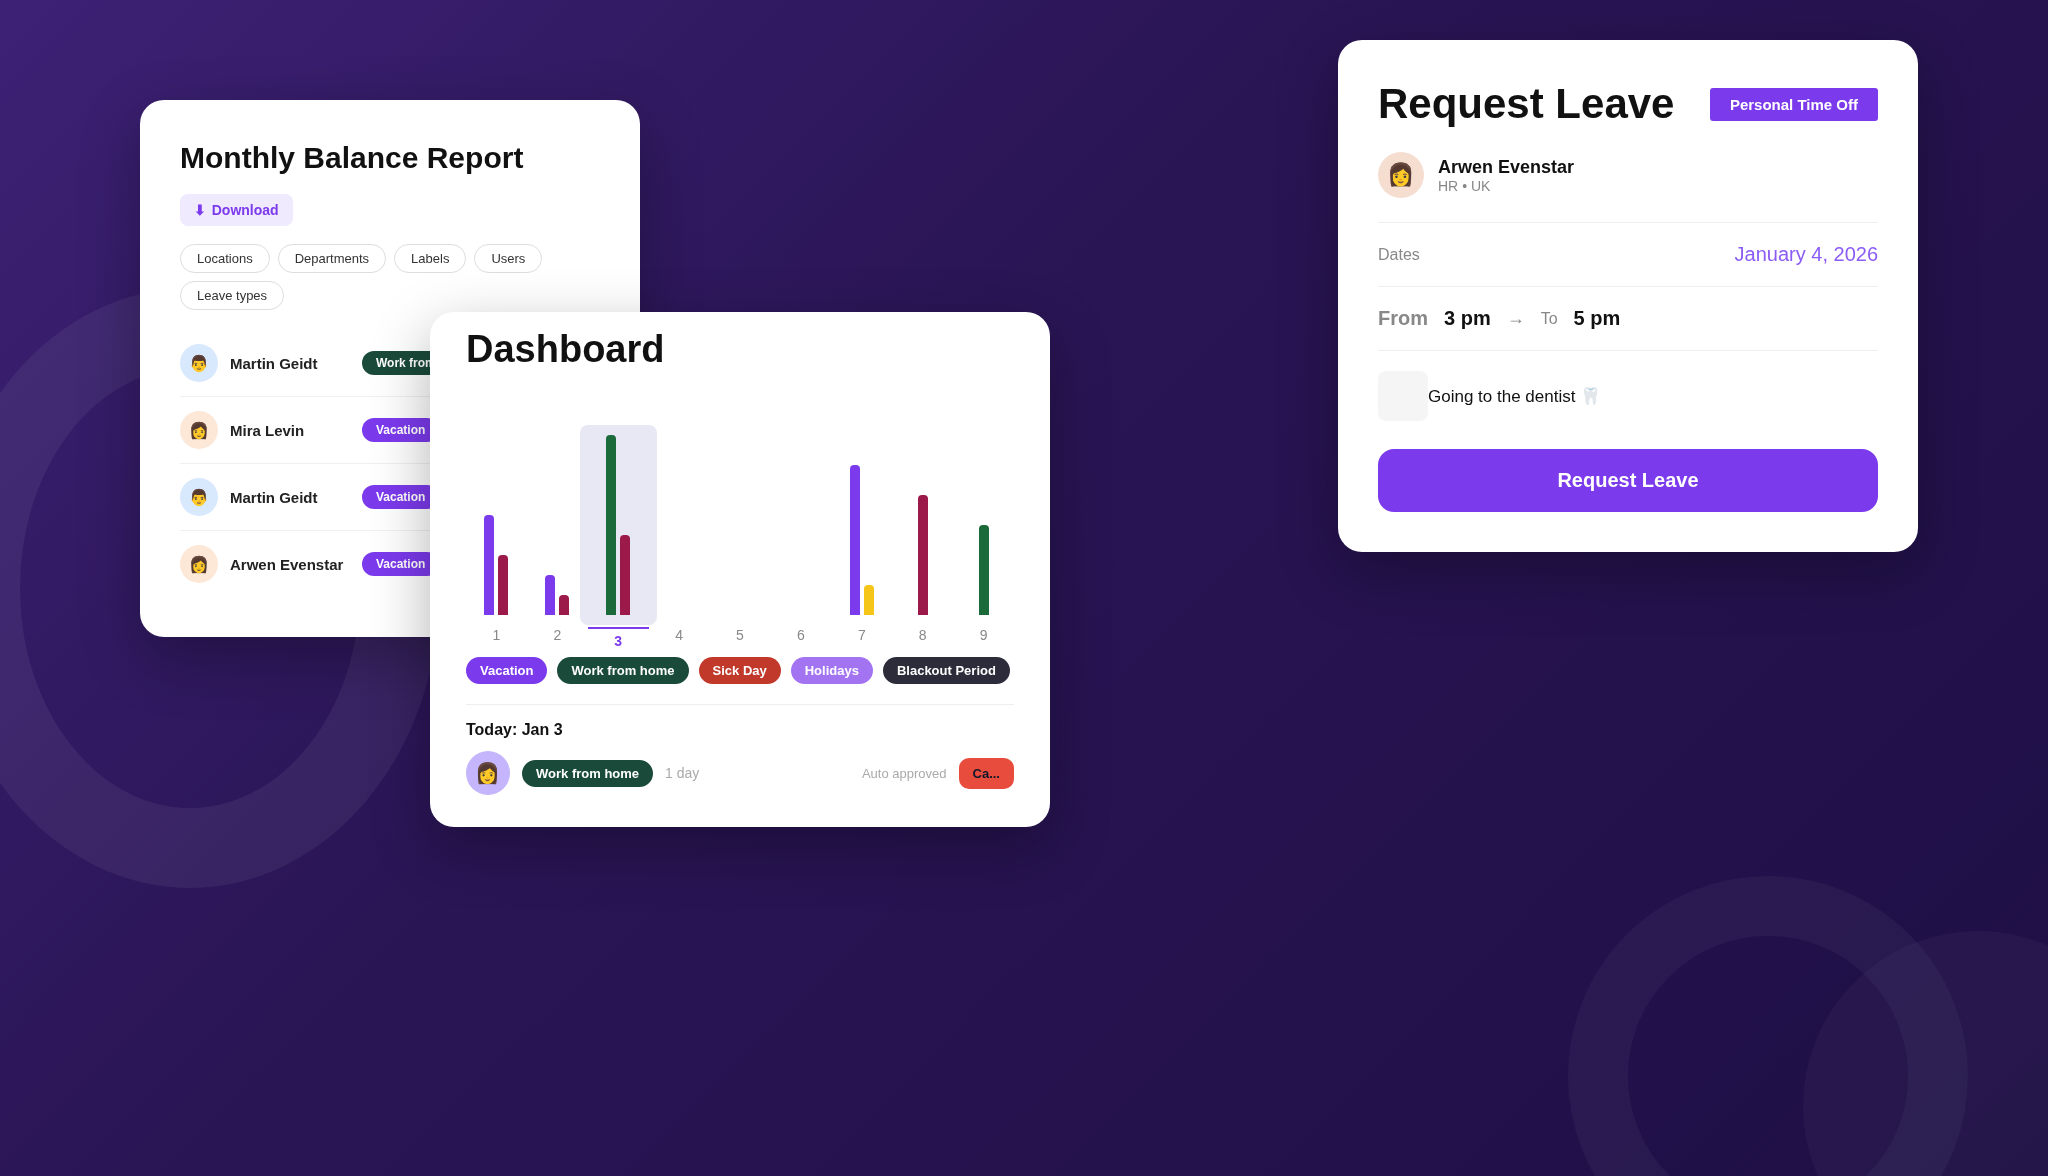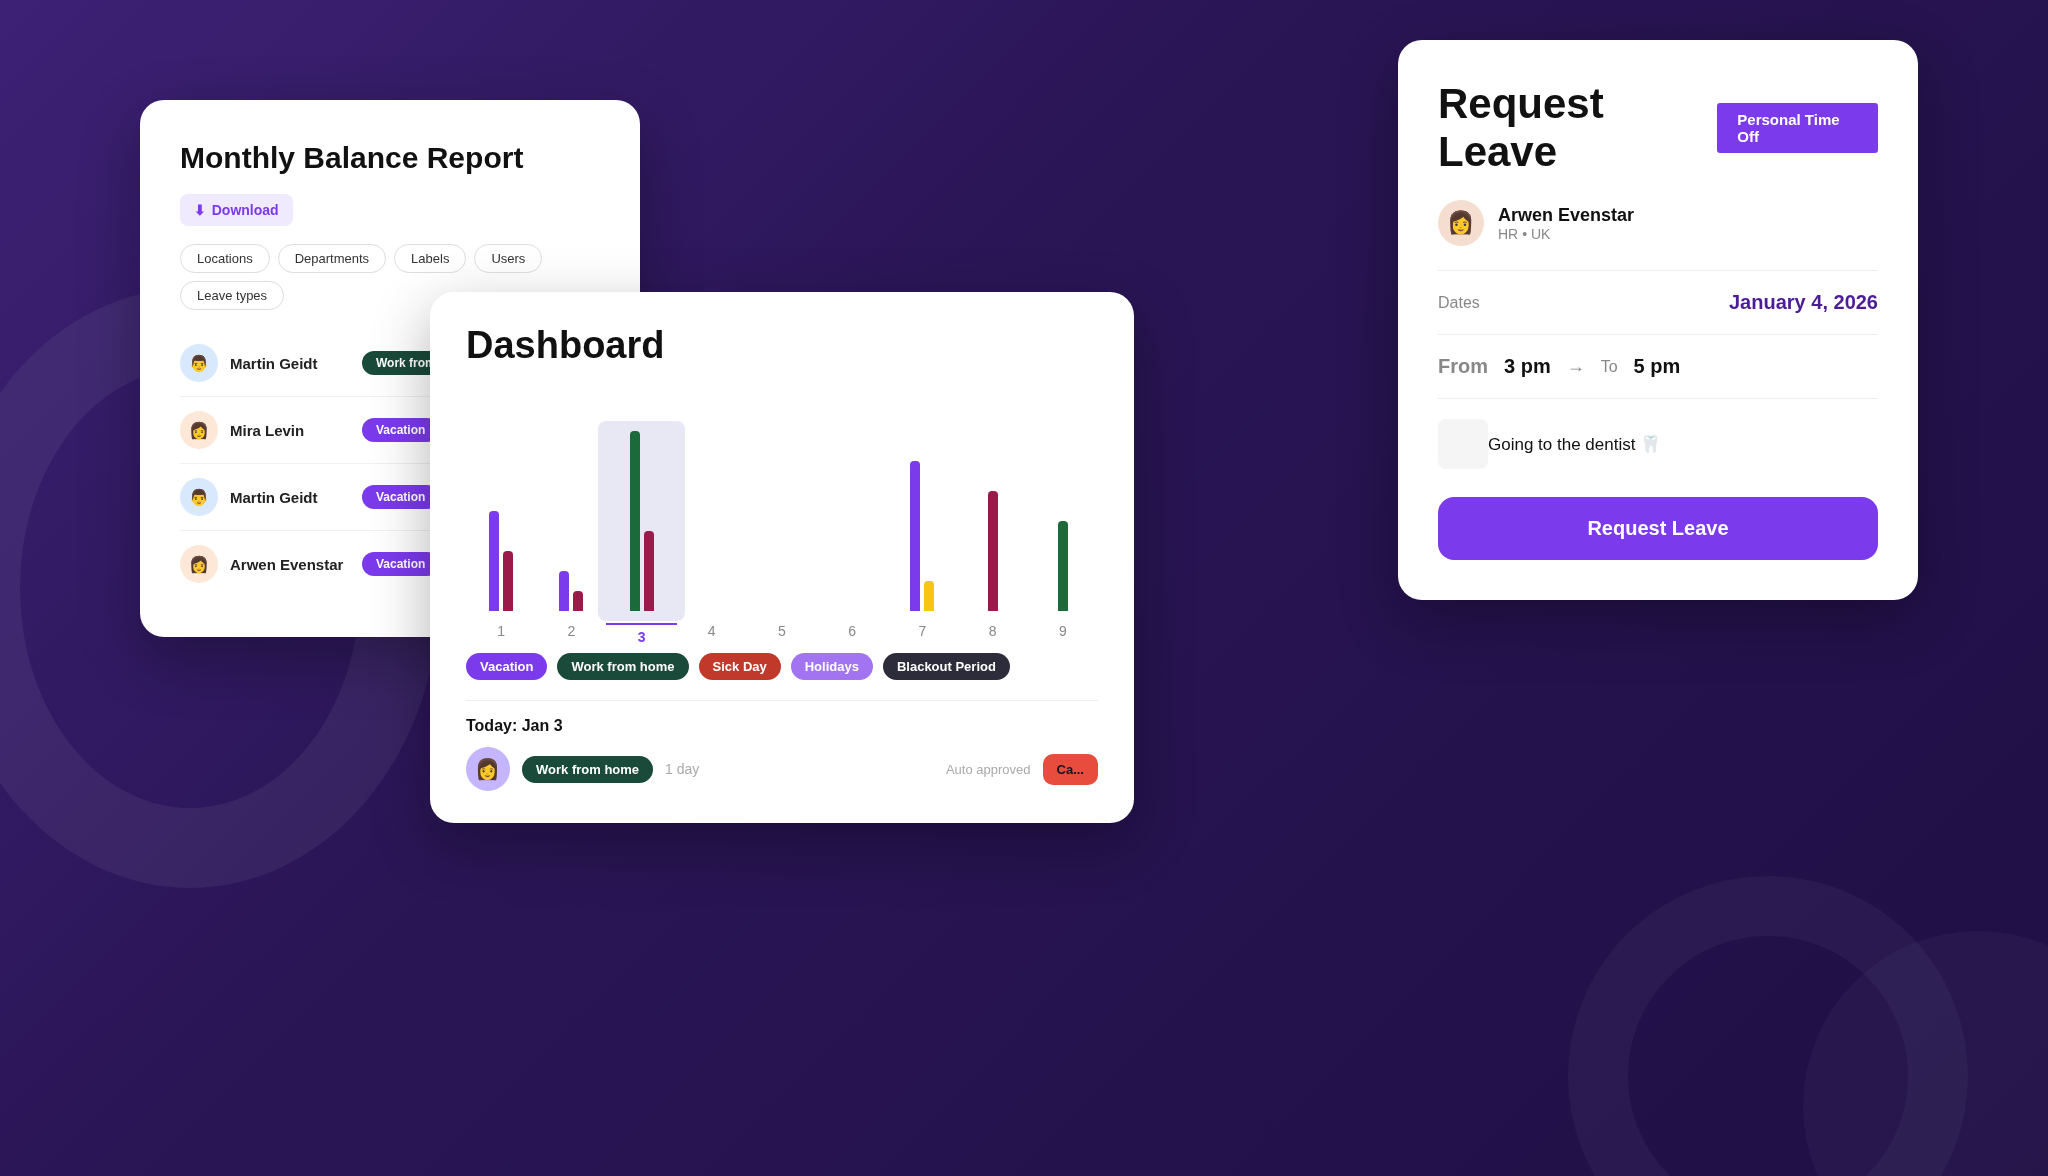--- a/index.html
+++ b/index.html
@@ -131,23 +131,23 @@
 
     .report-date {
       font-size: 13px;
       color: #888;
       margin-left: auto;
     }
 
     
     .card-dashboard {
       left: 430px;
-      top: 292px;
-      width: 704px;
-      padding: 32px 36px 32px;
+      top: 312px;
+      width: 620px;
+      padding: 16px 36px 32px;
     }
 
     .card-dashboard h2 {
       font-size: 38px;
       font-weight: 800;
       color: #111;
       margin-bottom: 24px;
     }
 
     
@@ -282,21 +282,21 @@
       padding: 8px 14px;
       font-size: 13px;
       font-weight: 700;
       cursor: pointer;
     }
 
     
     .card-request {
       right: 130px;
       top: 40px;
-      width: 520px;
+      width: 580px;
       padding: 40px;
       margin-left: 32px;
     }
 
     .request-header {
       display: flex;
       align-items: center;
       justify-content: space-between;
       margin-bottom: 24px;
     }
@@ -348,22 +348,22 @@
       padding: 20px 0;
       border-top: 1.5px solid #eee;
     }
     .info-label {
       font-size: 16px;
       color: #888;
       font-weight: 500;
     }
     .info-value {
       font-size: 20px;
-      font-weight: 700;
-      color: #4c1d95;
+      font-weight: 400;
+      color: #8b5cf6;
     }
 
     .time-row {
       display: flex;
       align-items: center;
       gap: 16px;
       padding: 20px 0;
       border-top: 1.5px solid #eee;
     }
     .time-label { font-size: 20px; color: #888; font-weight: bold; }

